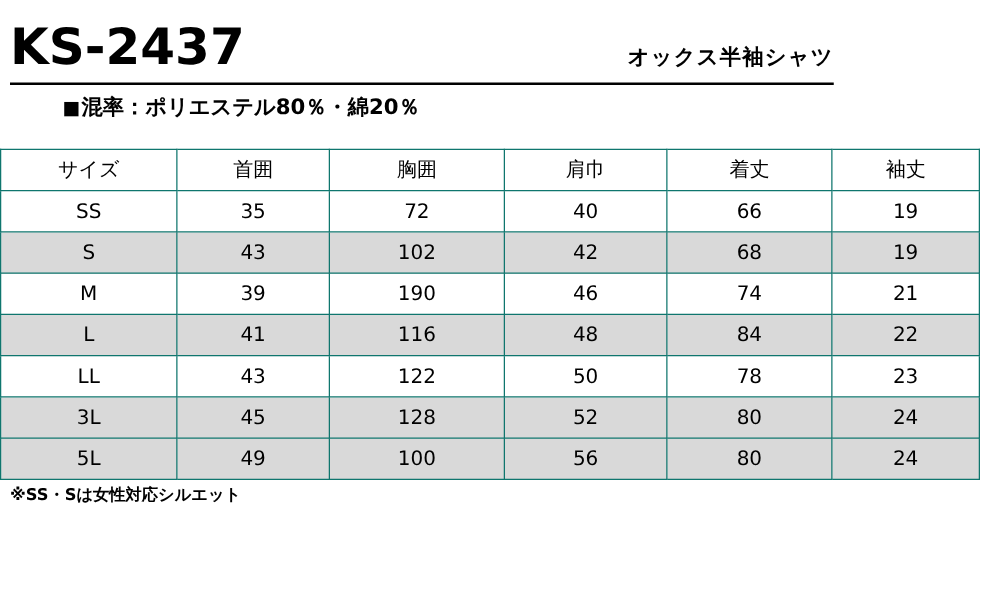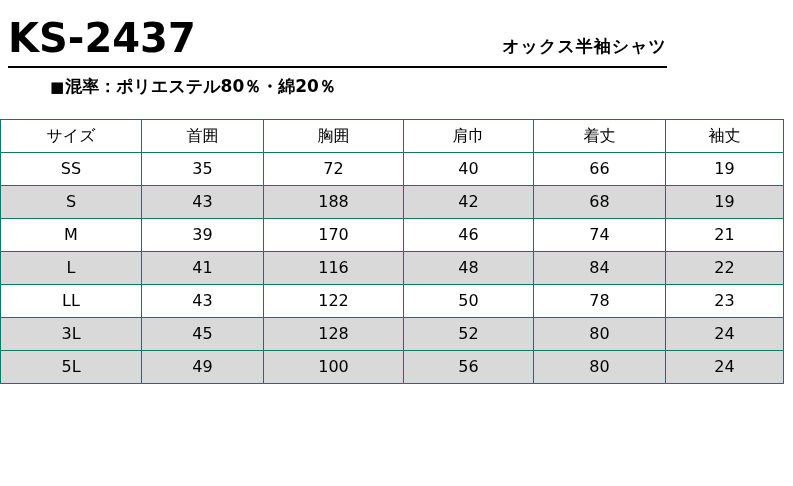--- a/index.html
+++ b/index.html
@@ -136,29 +136,29 @@
         <td>SS</td>
         <td>35</td>
         <td>72</td>
         <td>40</td>
         <td>66</td>
         <td>19</td>
       </tr>
       <tr class="even">
         <td>S</td>
         <td>43</td>
-        <td>188</td>
+        <td>102</td>
         <td>42</td>
         <td>68</td>
         <td>19</td>
       </tr>
       <tr class="odd">
         <td>M</td>
         <td>39</td>
-        <td>170</td>
+        <td>190</td>
         <td>46</td>
         <td>74</td>
         <td>21</td>
       </tr>
       <tr class="even">
         <td>L</td>
         <td>41</td>
         <td>116</td>
         <td>48</td>
         <td>84</td>
@@ -184,14 +184,15 @@
         <td>5L</td>
         <td>49</td>
         <td>100</td>
         <td>56</td>
         <td>80</td>
         <td>24</td>
       </tr>
     </tbody>
   </table>
 
+  <div class="footnote">※SS・Sは女性対応シルエット</div>
 
 </div>
 
 </body></html>

